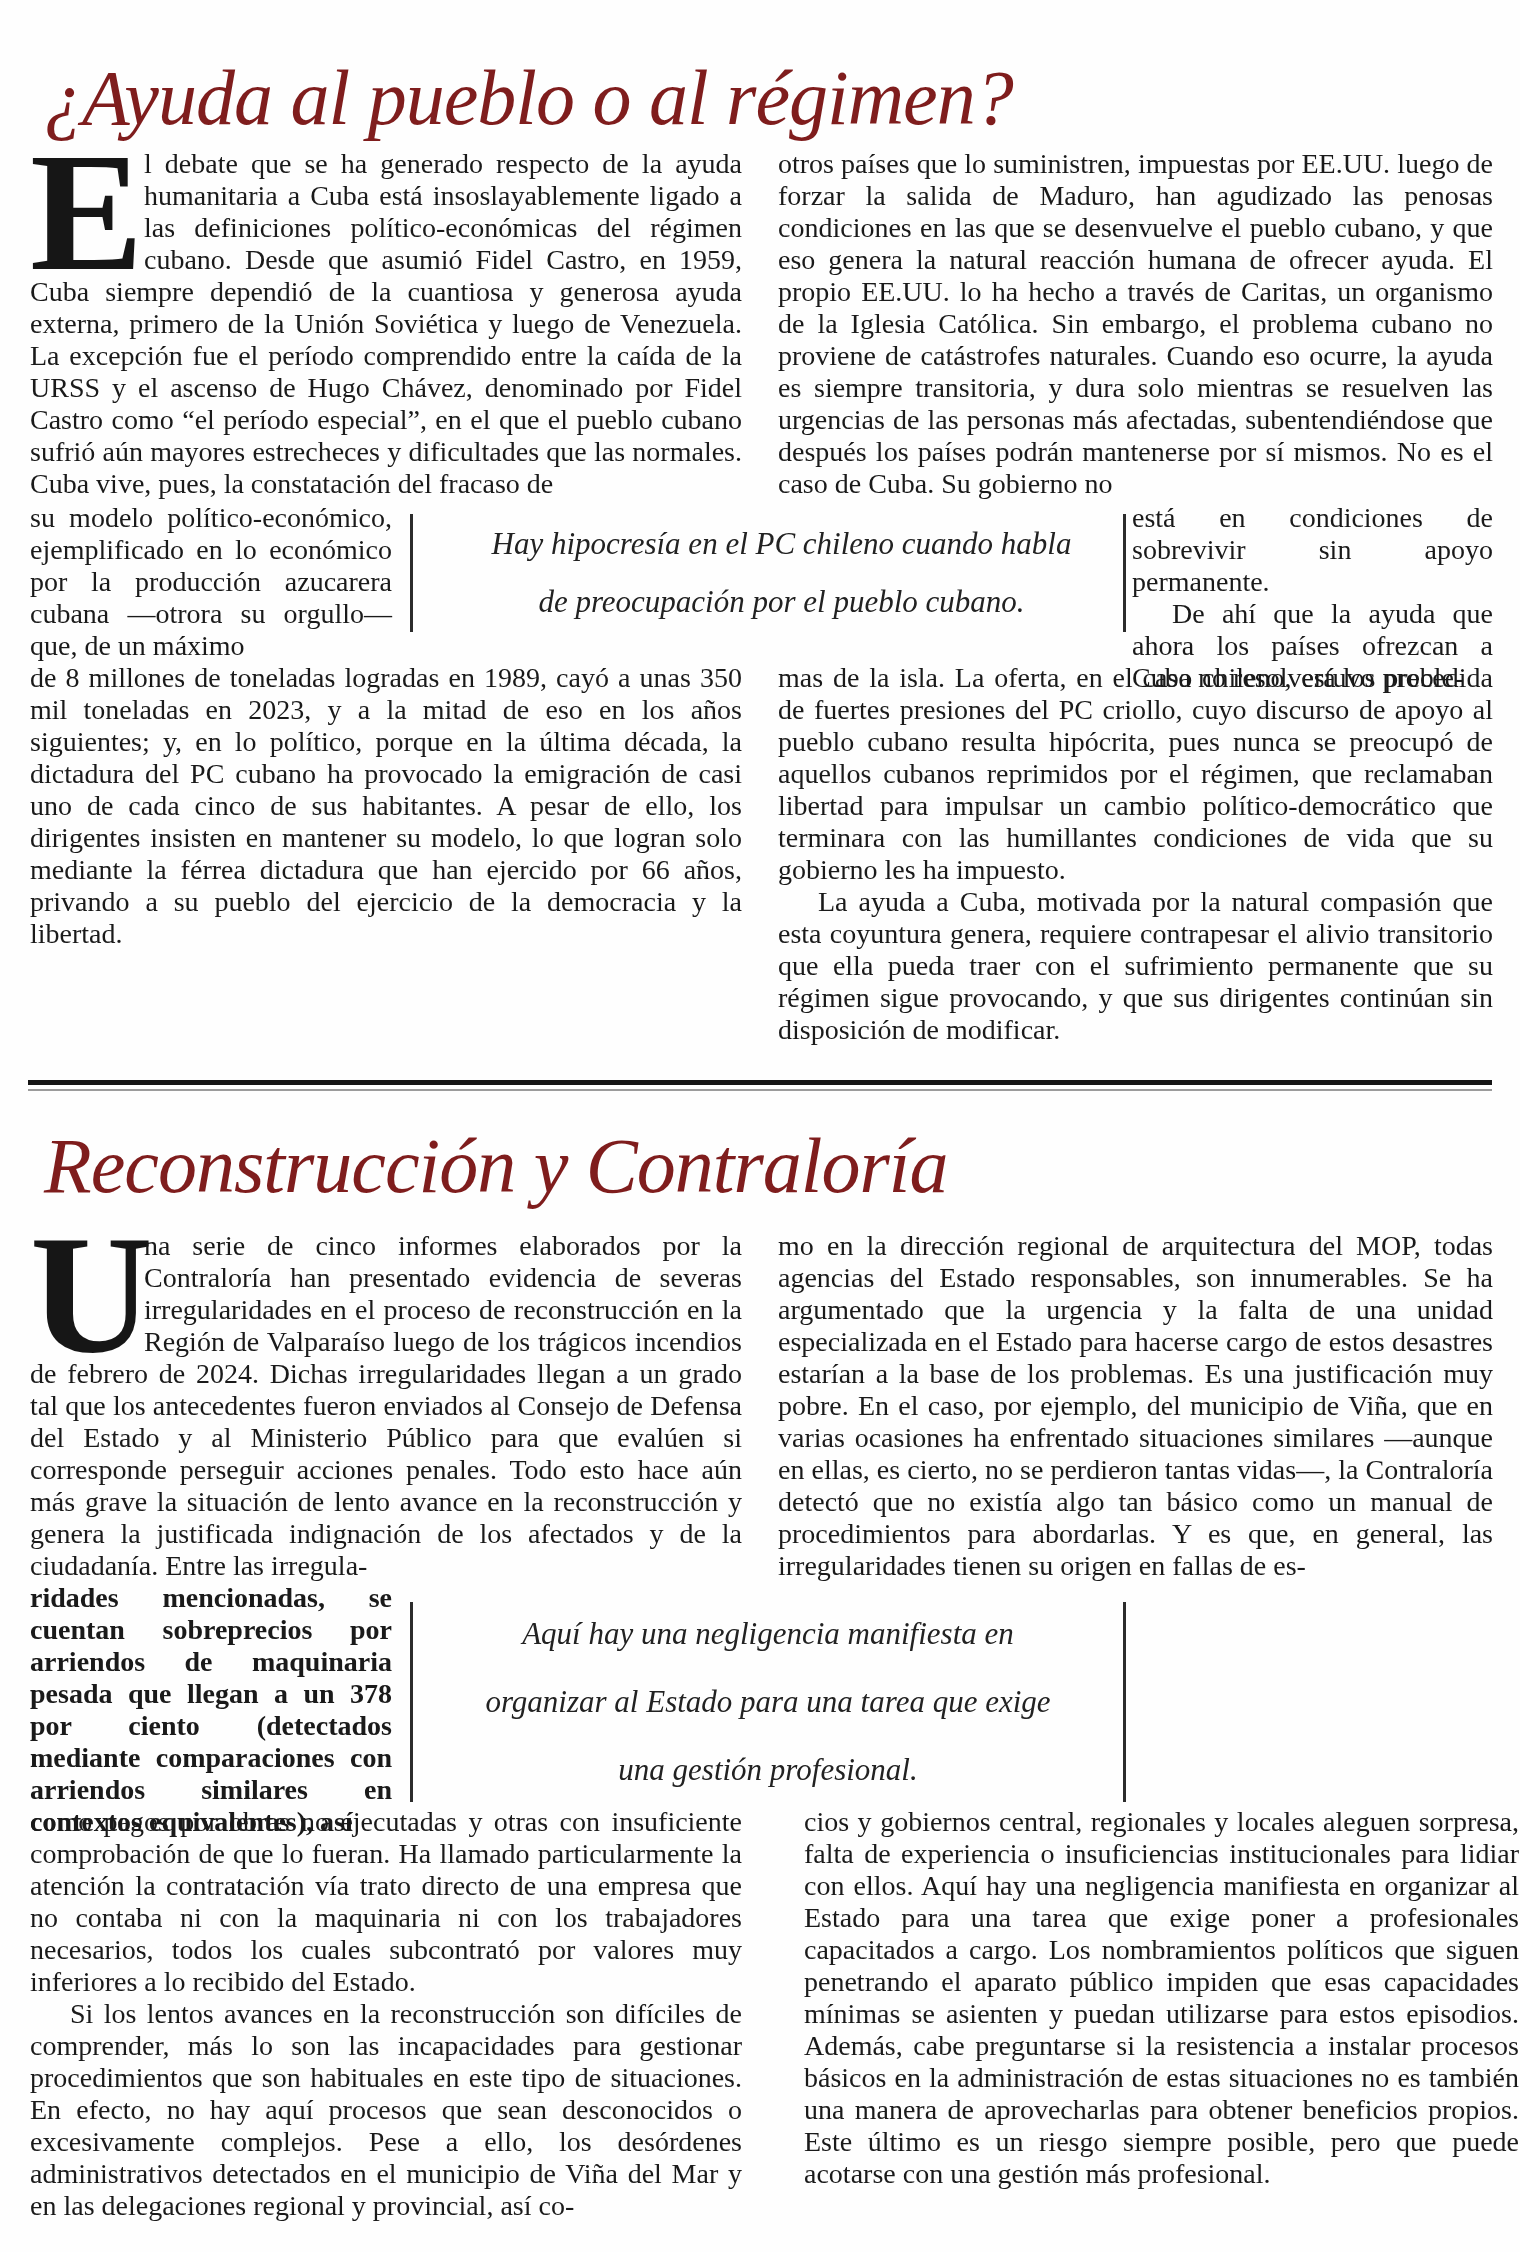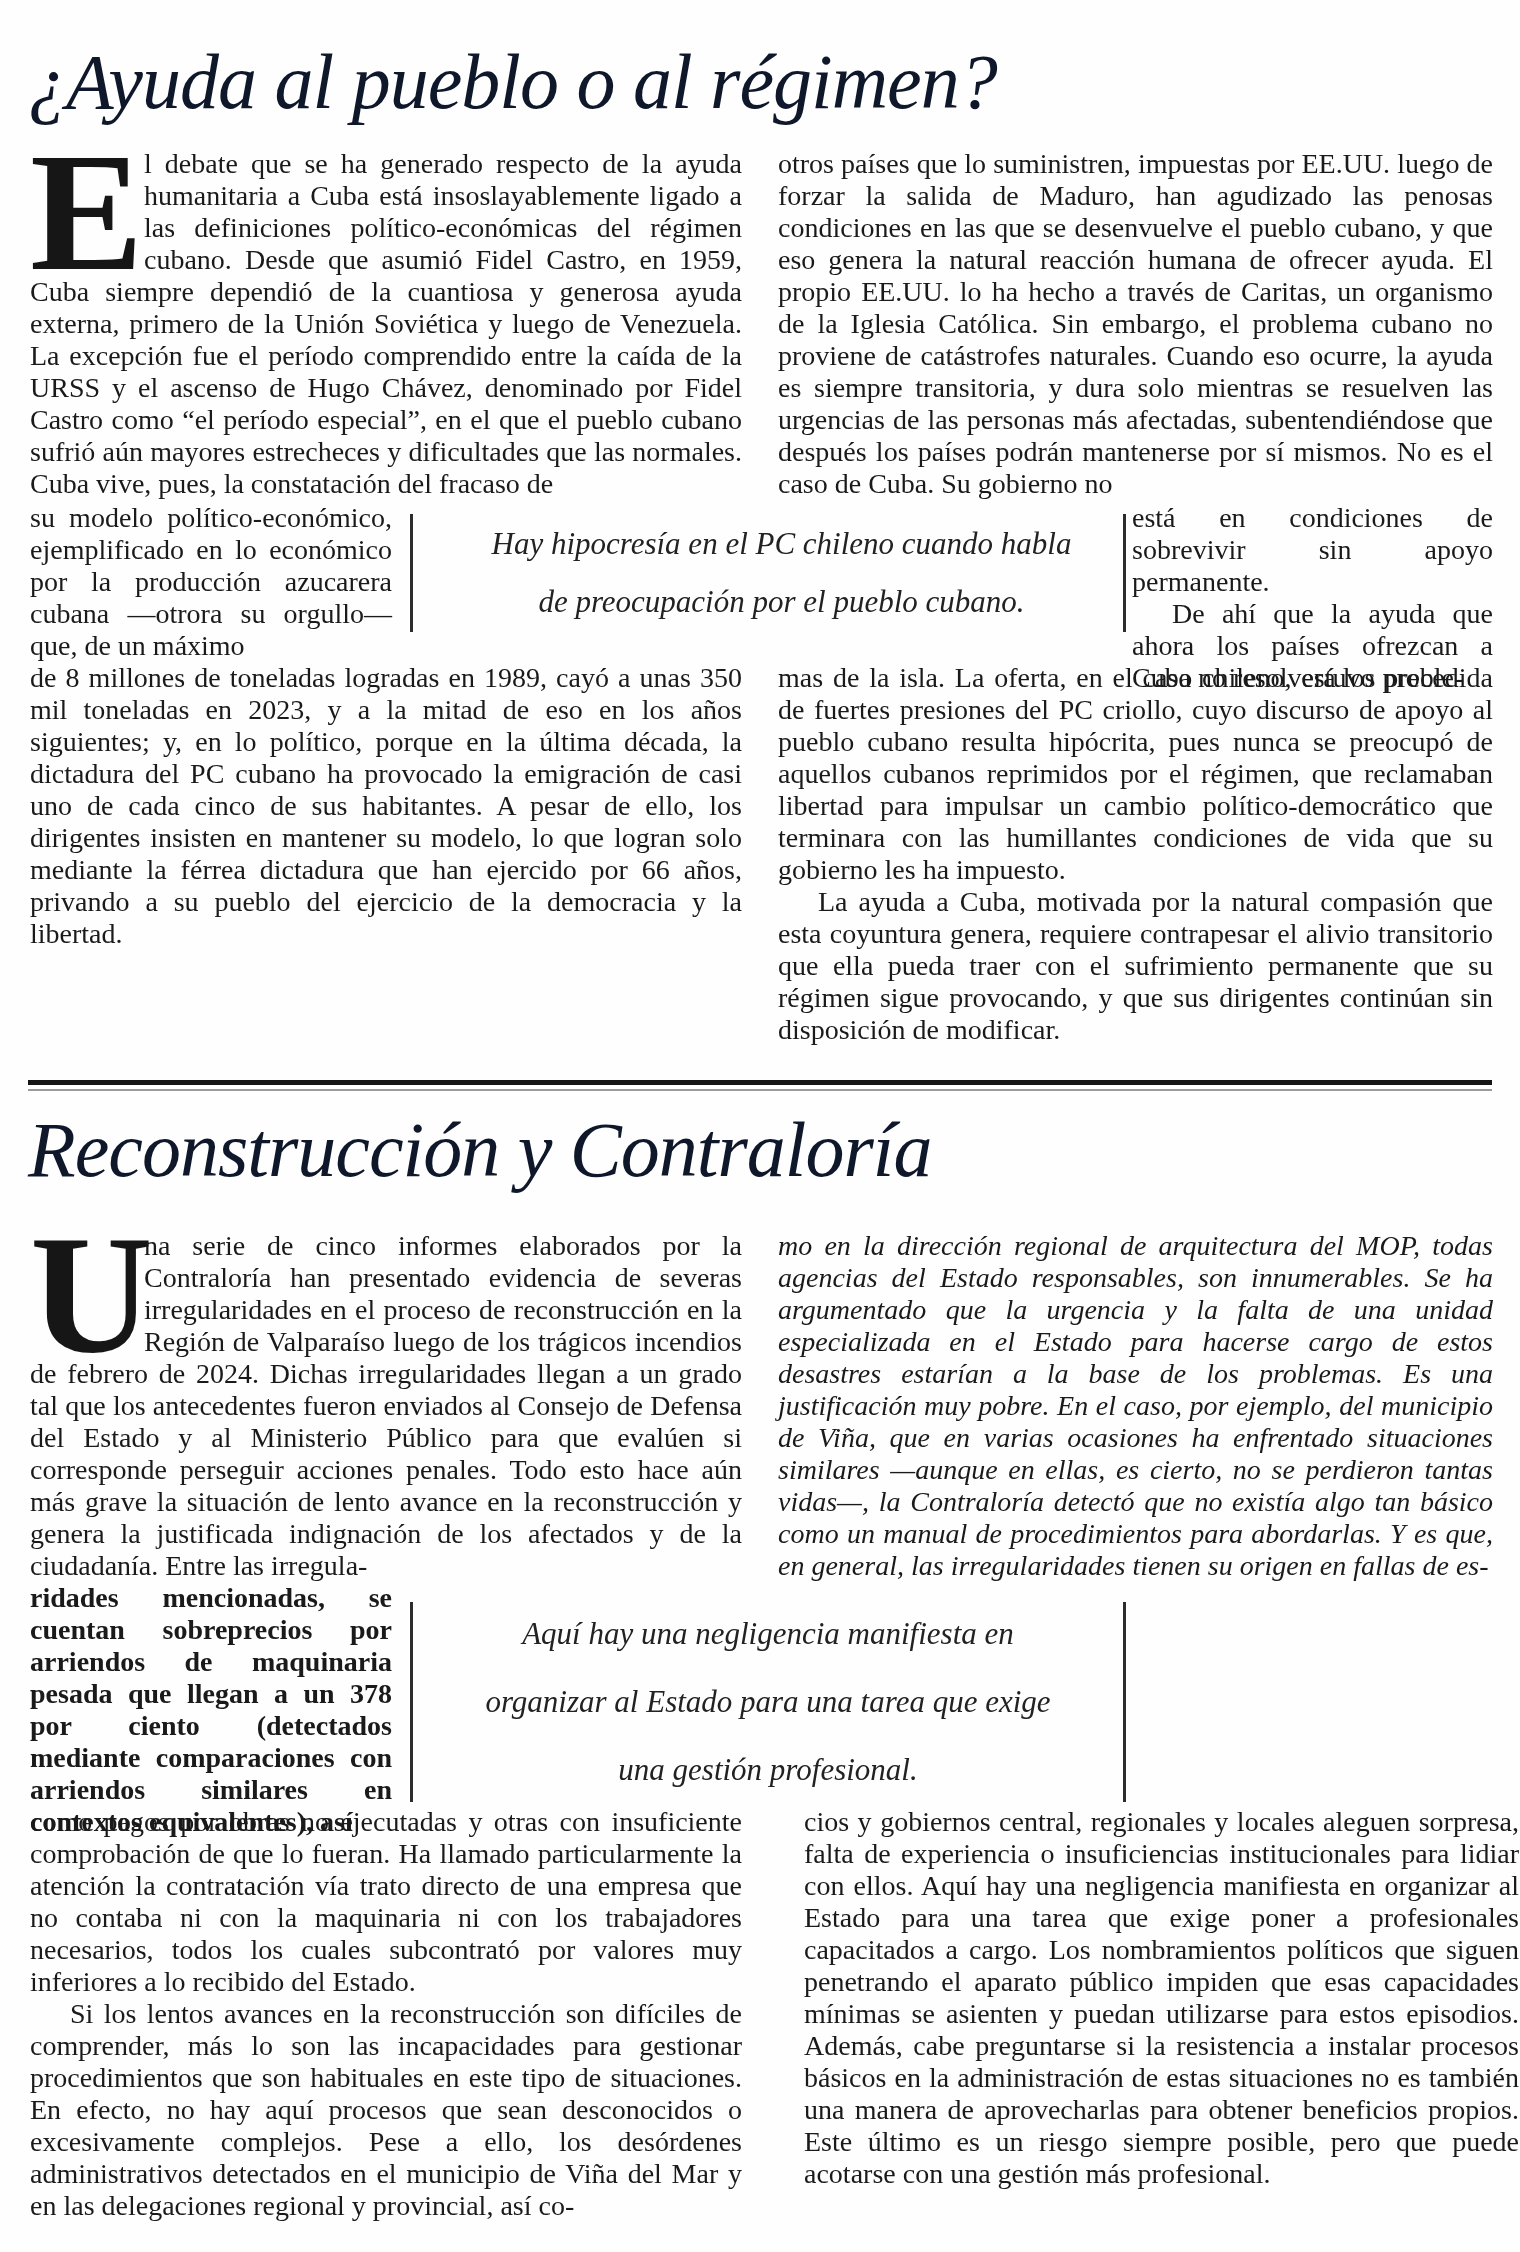--- a/index.html
+++ b/index.html
@@ -18,28 +18,28 @@
     position: absolute;
     font-size: 28px;
     line-height: 32px;
     text-align: justify;
   }
   .block p { margin: 0; }
   .block p.ind { text-indent: 40px; }
 
   .headline {
     position: absolute;
-    margin: 0;
+    margin: 16px;
     font-style: italic;
     font-weight: normal;
     font-size: 78px;
     line-height: 88px;
     letter-spacing: -1px;
     white-space: nowrap;
-    color: #0f172a;
+    color: #7f1d1d;
   }
 
   .dropcap {
     float: left;
     width: 104px;
     height: 128px;
     margin-right: 10px;
     font-size: 170px;
     line-height: 128px;
     font-weight: bold;
@@ -88,21 +88,21 @@
   .a1-ln { left: 30px;  top: 502px;  width: 362px; }
   .a1-lb { left: 30px;  top: 662px;  width: 712px; }
   .a1-rt { left: 778px; top: 148px;  width: 715px; }
   .a1-rn { left: 1132px;top: 502px;  width: 361px; }
   .a1-rb { left: 778px; top: 662px;  width: 715px; }
 
   .a2-title { left: 28px; top: 1106px; }
   .a2-lt { left: 30px;  top: 1230px; width: 712px; }
   .a2-ln { left: 30px;  top: 1582px; width: 362px; font-weight: bold; }
   .a2-lb { left: 30px;  top: 1806px; width: 712px; }
-  .a2-rt { left: 778px; top: 1230px; width: 715px; font-style: italic; }
+  .a2-rt { left: 778px; top: 1230px; width: 715px; }
   .a2-rn { left: 1132px;top: 1582px; width: 361px; }
   .a2-rb { left: 804px; top: 1806px; width: 715px; }
 </style>
 </head>
 <body>
 
 <div class="page">
 
   <section>
     <h1 class="headline a1-title">¿Ayuda al pueblo o al régimen?</h1>

